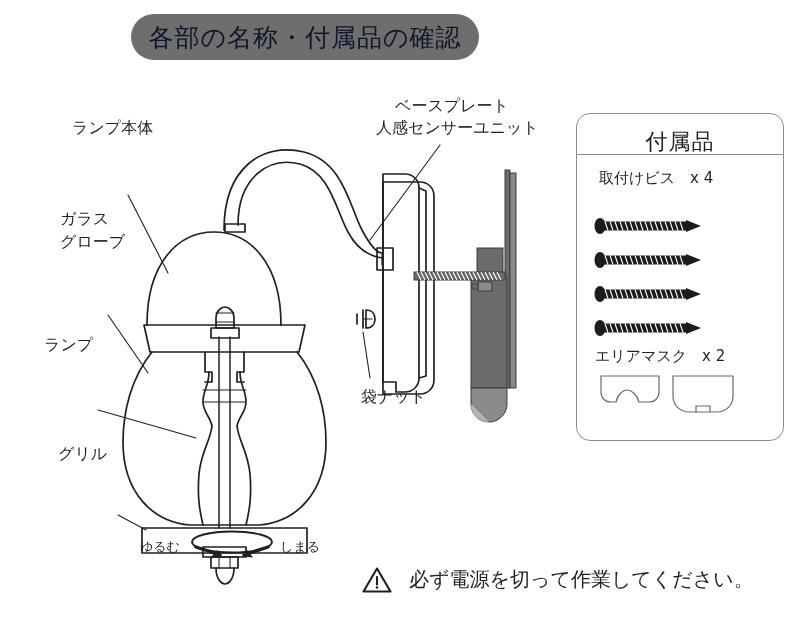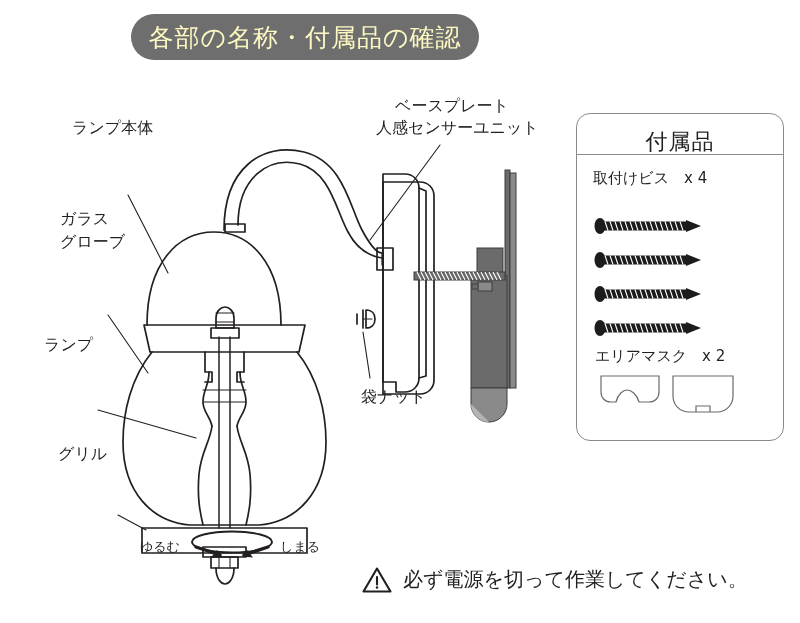--- a/index.html
+++ b/index.html
@@ -27,21 +27,21 @@
     top: 14px;
     width: 348px;
     height: 46px;
     background: #6e6e6e;
     border-radius: 23px;
     display: flex;
     align-items: center;
     justify-content: center;
   }
   #title-banner .title-text {
-    color: #fef9c3;
+    color: #0f172a;
     font-size: 25px;
     letter-spacing: 1px;
     line-height: 1;
     white-space: nowrap;
   }
 
   
   .label {
     font-size: 16px;
     line-height: 21px;
@@ -90,21 +90,21 @@
     font-size: 17px;
     line-height: 22px;
     color: #231f20;
     white-space: pre;
   }
   #warning-row {
     left: 362px;
     top: 566px;
     display: flex;
     align-items: center;
-    gap: 11px;
+    gap: 17px;
   }
   #warning-row .warn-text {
     font-size: 20px;
     color: #231f20;
     white-space: pre;
   }
 
   
   #rotation-legend {
     left: 140px;
@@ -256,21 +256,21 @@
       <path d="M 82,20 L 58,28" stroke="#231f20" stroke-width="3.4" fill="none" stroke-linecap="round"></path>
       <path d="M 56,29.5 L 67,30.5 L 61,23 Z" fill="#231f20"></path>
     </svg>
   </div>
 
   <div class="abs" id="accessories-panel">
     <div id="accessories-header">
       <span class="hdr-text">付属品</span>
     </div>
 
-    <div class="acc-line" style="left:16px; top:54px;">取付けビス　x 4</div>
+    <div class="acc-line" style="left:22px; top:54px;">取付けビス　x 4</div>
 
     <svg class="abs" style="left:16px; top:104px;" width="176" height="124" viewBox="0 0 176 124">
       <g>
         <ellipse cx="7" cy="8" rx="5.5" ry="8" fill="#1c1c1c"></ellipse>
         <rect x="7" y="3.5" width="86" height="9" fill="#1c1c1c"></rect>
         <g stroke="#ffffff" stroke-width="1.1">
           <path d="M12,3.5 L15,12.5 M17,3.5 L20,12.5 M22,3.5 L25,12.5 M27,3.5 L30,12.5
                    M32,3.5 L35,12.5 M37,3.5 L40,12.5 M42,3.5 L45,12.5 M47,3.5 L50,12.5
                    M52,3.5 L55,12.5 M57,3.5 L60,12.5 M62,3.5 L65,12.5 M67,3.5 L70,12.5
                    M72,3.5 L75,12.5 M77,3.5 L80,12.5 M82,3.5 L85,12.5 M87,3.5 L90,12.5"></path>

